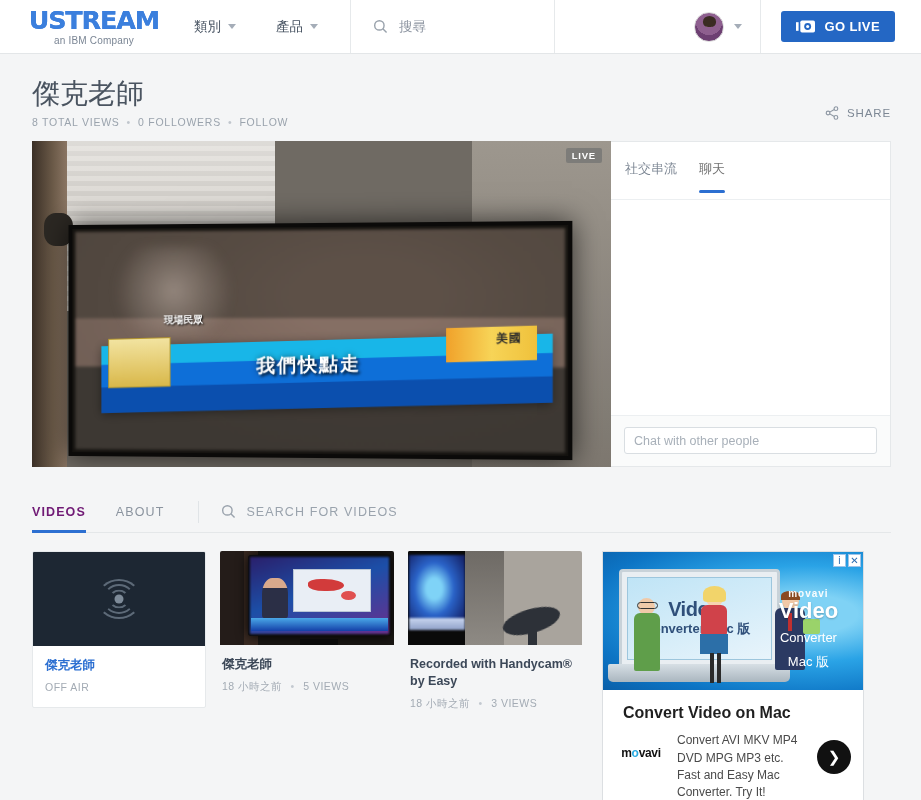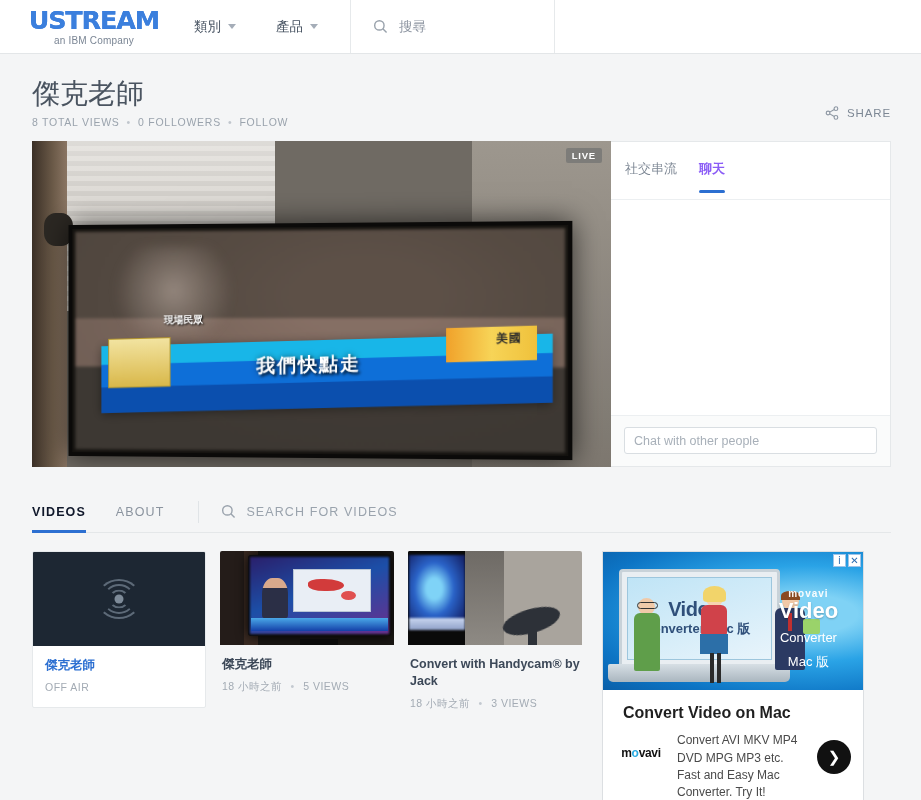--- a/index.html
+++ b/index.html
@@ -260,21 +260,21 @@
     border-bottom: 1px solid #eceff1;
     height: 58px;
   }
   .chat-tab {
     font-size: 13px;
     color: #7d8794;
     padding-bottom: 14px;
     position: relative;
     cursor: pointer;
   }
-  .chat-tab.active { color: #8b5cf6; font-weight: bold; }
+  .chat-tab.active { color: #737373; font-weight: normal; }
   .chat-tab.active::after {
     content:""; position:absolute; left:0; right:0; bottom:-1px;
     height: 3px; background:#2c6fd1; border-radius:2px;
   }
   .chat-body { flex:1; position:relative; overflow:hidden; background:#fff; }
   .chat-ghost {
     position:absolute; top:12px; left:14px; right:10px;
     font-size: 12px; color:#f0f2f4; line-height:1.9;
   }
   .chat-foot {
@@ -308,21 +308,21 @@
     font-size: 12.5px;
     letter-spacing: 1.1px;
     color: #8b949f;
     height: 100%;
     display: flex;
     align-items: center;
     margin-right: 30px;
     position: relative;
     cursor: pointer;
   }
-  .vtab.active { color:#0f172a; font-weight:bold; }
+  .vtab.active { color:#701a75; font-weight:bold; }
   .vtab.active::after {
     content:""; position:absolute; left:0; right:0; bottom:-1px; height:3px;
     background:#2c6fd1;
   }
   .vtab-sep { width:1px; height:22px; background:#e0e4e7; margin:0 22px 0 4px; }
   .vsearch { display:flex; align-items:center; gap:10px; cursor:text; }
   .vsearch-ph { font-size:12.5px; letter-spacing:1.1px; color:#9aa3ad; }
 
   
   .grid {
@@ -484,20 +484,37 @@
   </div>
 
   <div class="search-box">
     <svg width="15" height="15" viewBox="0 0 16 16">
       <circle cx="6.8" cy="6.8" r="5" fill="none" stroke="#98a1ab" stroke-width="1.5"></circle>
       <line x1="10.5" y1="10.5" x2="14.5" y2="14.5" stroke="#98a1ab" stroke-width="1.5"></line>
     </svg>
     <span class="search-ph">搜尋</span>
   </div>
 
+  <div class="header-right">
+    <div class="avatar-wrap">
+      <div class="avatar"></div>
+      <span class="caret"></span>
+    </div>
+    <button class="golive">
+      <span class="cam-icon">
+        <svg width="19" height="13" viewBox="0 0 22 14">
+          <rect x="0" y="2" width="3" height="10" fill="#fff"></rect>
+          <rect x="5" y="0" width="17" height="14" rx="2" fill="#fff"></rect>
+          <circle cx="13.5" cy="7" r="4" fill="#2467c4"></circle>
+          <circle cx="13.5" cy="7" r="1.8" fill="#fff"></circle>
+        </svg>
+      </span>
+      <span>GO LIVE</span>
+    </button>
+  </div>
 </div>
 
 <div class="channel-bar">
   <div>
     <h1 class="channel-title">傑克老師</h1>
     <div class="channel-meta">
       <span>8 TOTAL VIEWS</span>
       <span class="meta-dot">•</span>
       <span>0 FOLLOWERS</span>
       <span class="meta-dot">•</span>
@@ -606,21 +623,21 @@
   <div class="card plain">
     <div class="thumb t3">
       <div class="tv3">
         <div class="scr3"></div>
       </div>
       <div class="wall3"></div>
       <div class="spk"></div>
       <div class="spk2"></div>
     </div>
     <div class="card-body plain">
-      <div class="card-title">Convert with Handycam® by Jack</div>
+      <div class="card-title">Recorded with Handycam® by Easy</div>
       <div class="card-meta">
         <span>18 小時之前</span>
         <span class="sep">•</span>
         <span>3 VIEWS</span>
       </div>
     </div>
   </div>
 
   <div class="ad">
     <div class="ad-choices">

